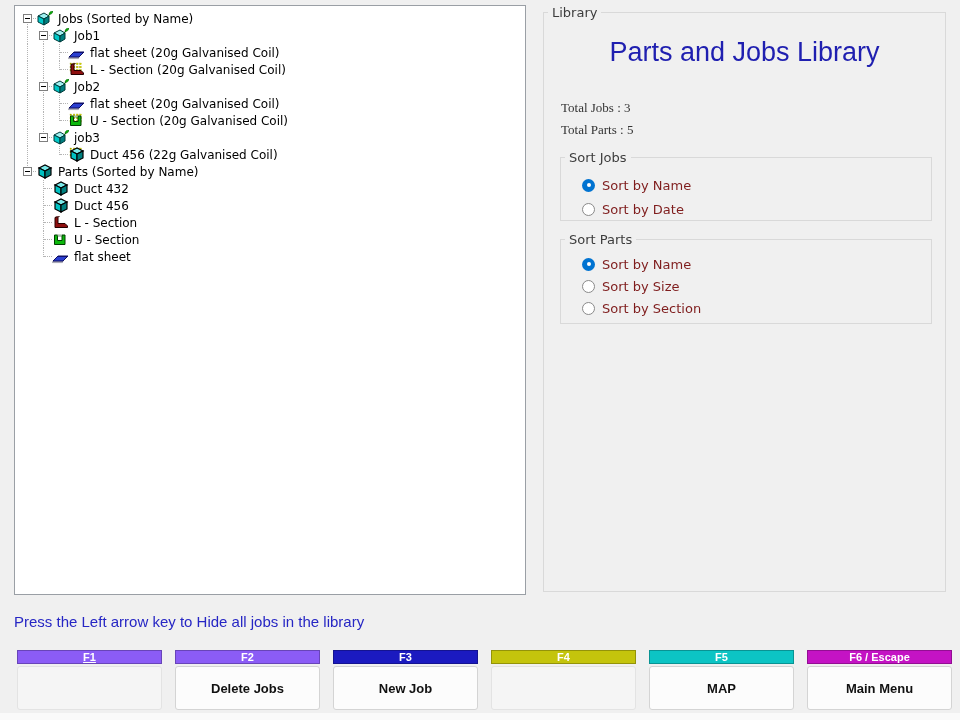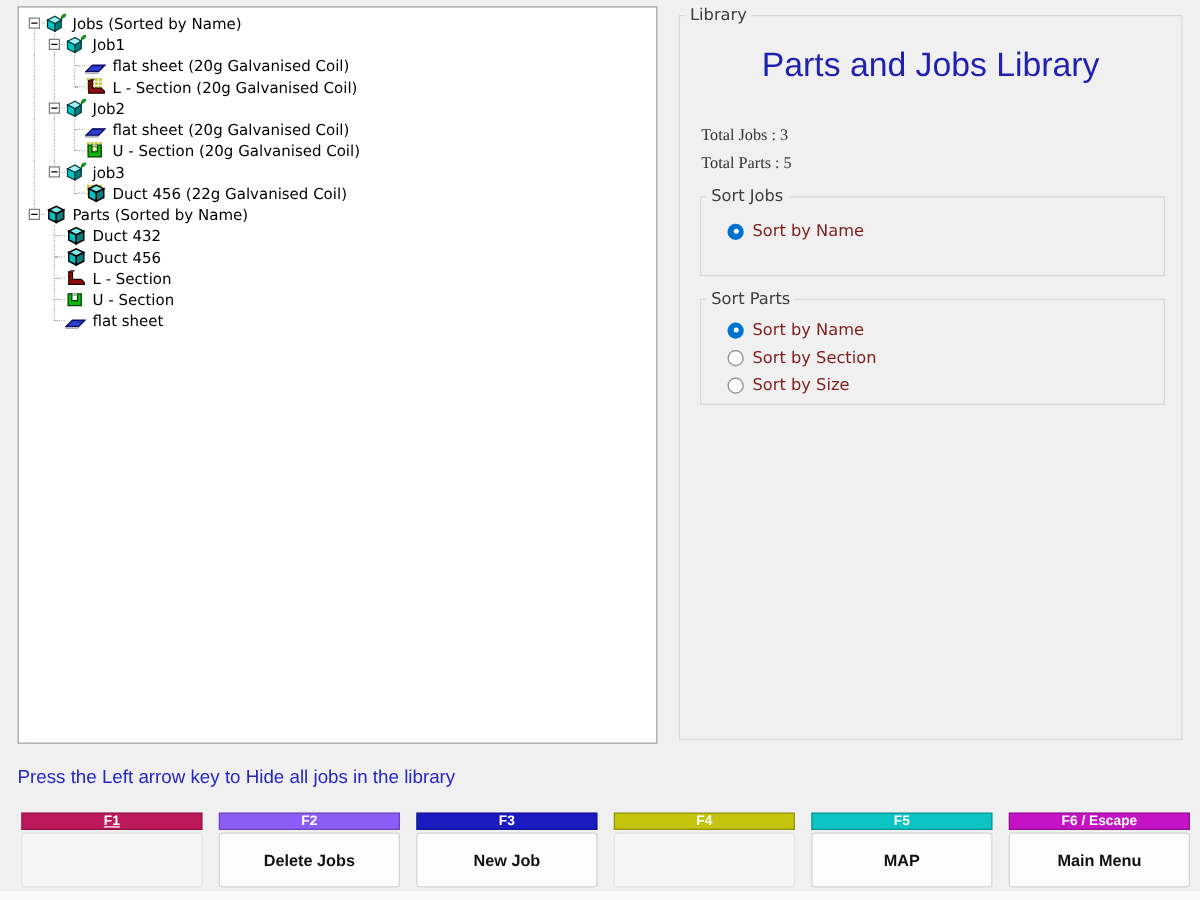--- a/index.html
+++ b/index.html
@@ -359,47 +359,51 @@
   <div class="total-line total-jobs">Total Jobs : 3</div>
   <div class="total-line total-parts">Total Parts : 5</div>
 
   <fieldset class="sort-group sort-jobs-group">
     <legend>Sort Jobs</legend>
     <div>
         <div class="radio-row">
           <span class="radio selected"></span>
           <span class="radio-label">Sort by Name</span>
         </div>
+        <div class="radio-row">
+          <span class="radio"></span>
+          <span class="radio-label">Sort by Date</span>
+        </div>
       </div>
   </fieldset>
 
   <fieldset class="sort-group sort-parts-group">
     <legend>Sort Parts</legend>
     <div>
         <div class="radio-row">
           <span class="radio selected"></span>
           <span class="radio-label">Sort by Name</span>
         </div>
         <div class="radio-row">
           <span class="radio"></span>
-          <span class="radio-label">Sort by Section</span>
+          <span class="radio-label">Sort by Size</span>
         </div>
         <div class="radio-row">
           <span class="radio"></span>
-          <span class="radio-label">Sort by Size</span>
+          <span class="radio-label">Sort by Section</span>
         </div>
       </div>
   </fieldset>
 </fieldset>
 
 <div class="status-text">Press the Left arrow key to Hide all jobs in the library</div>
 
 <div>
     <div class="fkey-group" style="left: 17px;">
-      <div class="fkey-header" style="background: #be185d; text-decoration: underline;">F1</div>
+      <div class="fkey-header" style="background: #8b5cf6; text-decoration: underline;">F1</div>
       <div class="fkey-button empty"></div>
     </div>
     <div class="fkey-group" style="left: 175px;">
       <div class="fkey-header" style="background: #8b5cf6;">F2</div>
       <div class="fkey-button">Delete Jobs</div>
     </div>
     <div class="fkey-group" style="left: 333px;">
       <div class="fkey-header" style="background: rgb(27, 26, 192);">F3</div>
       <div class="fkey-button">New Job</div>
     </div>

